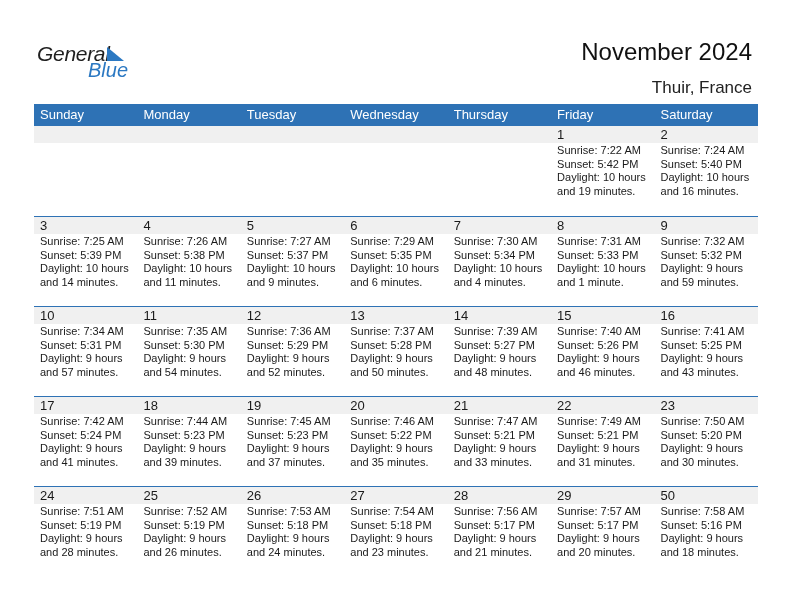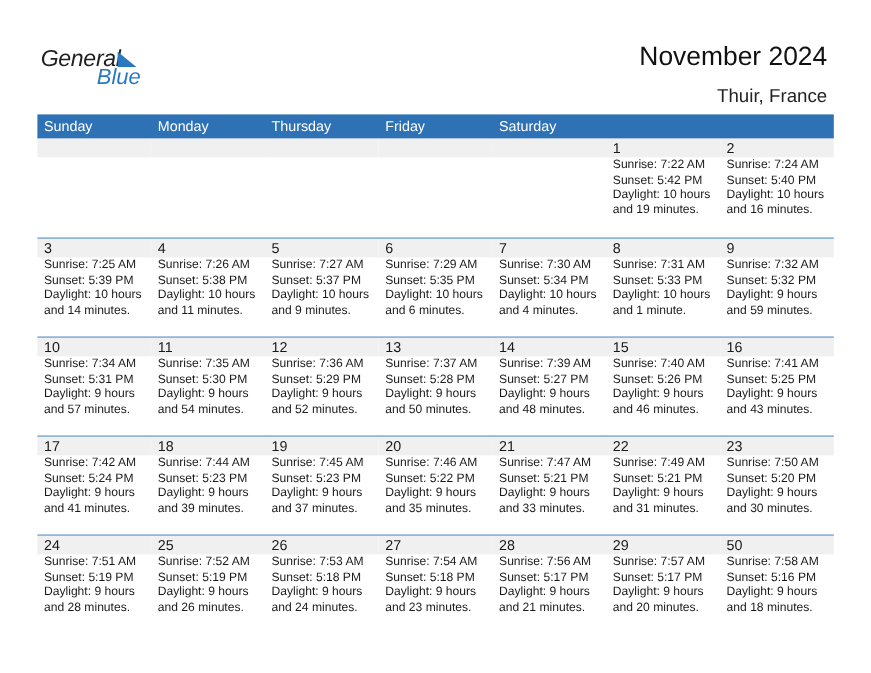--- a/index.html
+++ b/index.html
@@ -29,20 +29,22 @@
   <span class="logo-blue">Blue</span>
 </div>
 
 <div class="title">November 2024</div>
 <div class="subtitle">Thuir, France</div>
 
 <div class="grid">
   <div class="head" id="head">
       <div>Sunday</div>
       <div>Monday</div>
+      <div>Tuesday</div>
+      <div>Wednesday</div>
       <div>Thursday</div>
       <div>Friday</div>
       <div>Saturday</div>
     </div>
   <div id="weeks">
       <div class="week">
         <div class="cell">
           <div class="day-num"></div>
           <div class="info">
             <div></div>

